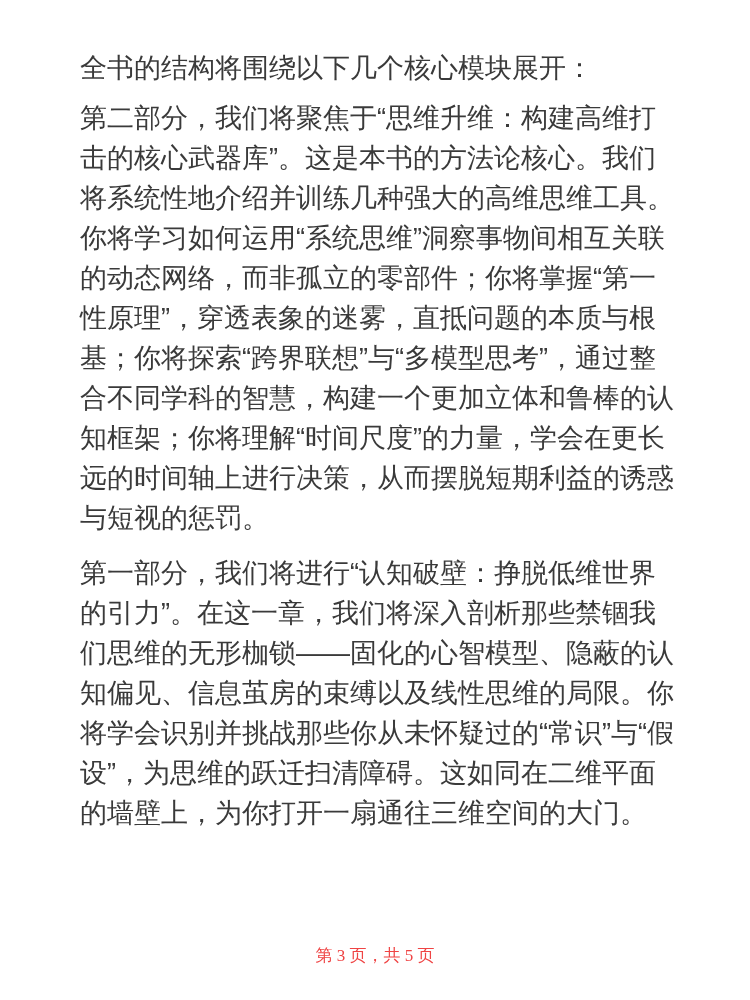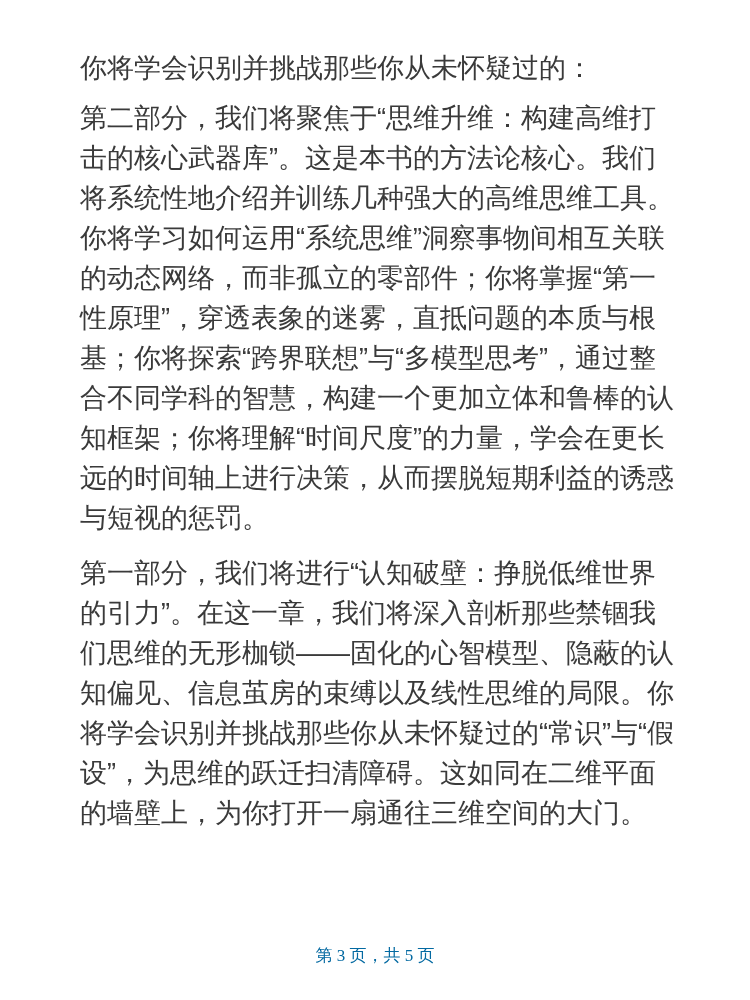--- a/index.html
+++ b/index.html
@@ -37,26 +37,26 @@
     margin: 0 0 15px 0;
   }
   .footer {
     position: absolute;
     left: 0;
     top: 944px;
     width: 750px;
     text-align: center;
     font-family: "Liberation Serif", serif;
     font-size: 17px;
-    color: #0369a1;
+    color: #ef4444;
   }
 </style>
 </head>
 <body>
 
 <div class="page">
   <div class="content">
-    <p class="intro">你将学会识别并挑战那些你从未怀疑过的：</p>
+    <p class="intro">全书的结构将围绕以下几个核心模块展开：</p>
     <p class="para">第二部分，我们将聚焦于“思维升维：构建高维打击的核心武器库”。这是本书的方法论核心。我们将系统性地介绍并训练几种强大的高维思维工具。你将学习如何运用“系统思维”洞察事物间相互关联的动态网络，而非孤立的零部件；你将掌握“第一性原理”，穿透表象的迷雾，直抵问题的本质与根基；你将探索“跨界联想”与“多模型思考”，通过整合不同学科的智慧，构建一个更加立体和鲁棒的认知框架；你将理解“时间尺度”的力量，学会在更长远的时间轴上进行决策，从而摆脱短期利益的诱惑与短视的惩罚。</p>
     <p class="para">第一部分，我们将进行“认知破壁：挣脱低维世界的引力”。在这一章，我们将深入剖析那些禁锢我们思维的无形枷锁——固化的心智模型、隐蔽的认知偏见、信息茧房的束缚以及线性思维的局限。你将学会识别并挑战那些你从未怀疑过的“常识”与“假设”，为思维的跃迁扫清障碍。这如同在二维平面的墙壁上，为你打开一扇通往三维空间的大门。</p>
   </div>
   <div class="footer">第 3 页，共 5 页</div>
 </div>
 
 </body></html>

